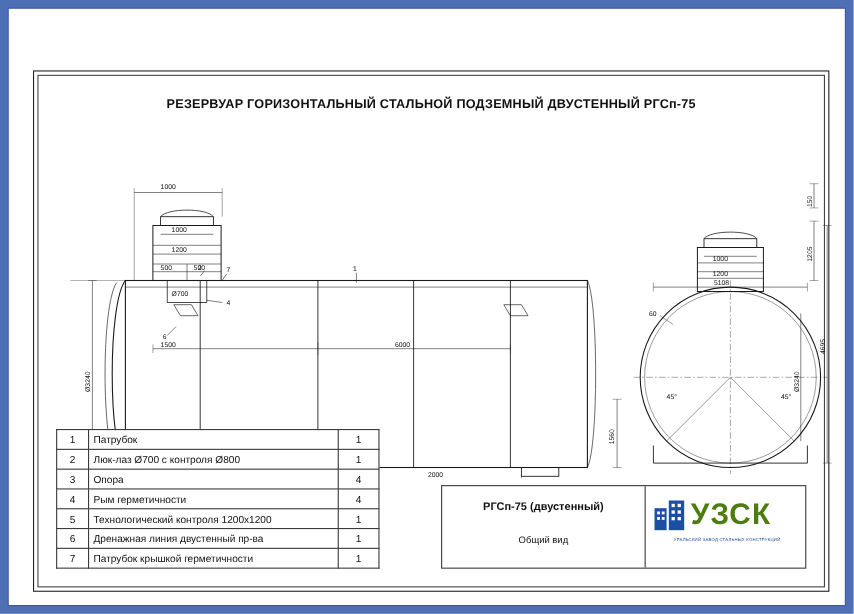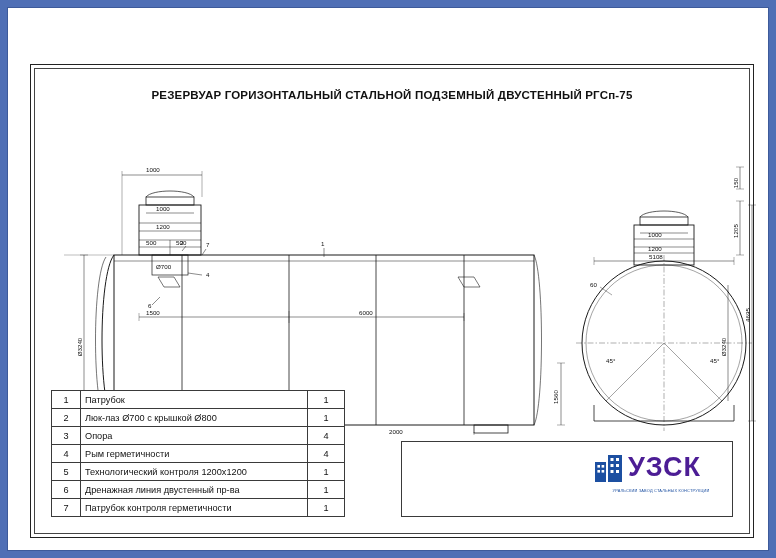--- a/index.html
+++ b/index.html
@@ -58,21 +58,21 @@
   }
   .stamp-sub{
     position:absolute;left:0;right:0;top:44px;text-align:center;
     font-size:8.6px;color:#111;
   }
   .logo{
     position:absolute;right:6px;top:6px;width:132px;height:60px;
   }
   .logo-text{
     position:absolute;left:34px;top:6px;font-size:27px;font-weight:bold;
-    color:#4c1d95;letter-spacing:1px;line-height:1;
+    color:#4d7c0f;letter-spacing:1px;line-height:1;
   }
   .logo-sub{
     position:absolute;left:2px;top:40px;width:130px;text-align:center;
     font-size:3.9px;color:#1c4fa1;letter-spacing:.2px;
   }
   .logo-mark{
     position:absolute;left:0px;top:4px;width:30px;height:32px;
   }
   .dim, .lbl{font-size:6.2px;fill:#111;font-family:"Liberation Sans", sans-serif;}
 </style>
@@ -242,21 +242,21 @@
 
     <table class="spec">
       <tbody>
         <tr>
           <td class="num">1</td>
           <td>Патрубок</td>
           <td class="qty">1</td>
         </tr>
         <tr>
           <td class="num">2</td>
-          <td>Люк-лаз Ø700 с крышкой Ø800</td>
+          <td>Люк-лаз Ø700 с контроля Ø800</td>
           <td class="qty">1</td>
         </tr>
         <tr>
           <td class="num">3</td>
           <td>Опора</td>
           <td class="qty">4</td>
         </tr>
         <tr>
           <td class="num">4</td>
           <td>Рым герметичности</td>
@@ -267,27 +267,31 @@
           <td>Технологический контроля 1200х1200</td>
           <td class="qty">1</td>
         </tr>
         <tr>
           <td class="num">6</td>
           <td>Дренажная линия двустенный пр-ва</td>
           <td class="qty">1</td>
         </tr>
         <tr>
           <td class="num">7</td>
-          <td>Патрубок контроля герметичности</td>
+          <td>Патрубок крышкой герметичности</td>
           <td class="qty">1</td>
         </tr>
       </tbody>
     </table>
 
     <div class="stamp">
+      <div class="stamp-left">
+        <div class="stamp-name">РГСп-75 (двустенный)</div>
+        <div class="stamp-sub">Общий вид</div>
+      </div>
       <div class="logo">
         <svg class="logo-mark" viewBox="0 0 30 32">
           <rect x="1" y="10" width="11" height="20" fill="#1c4fa1"></rect>
           <rect x="14" y="3" width="14" height="27" fill="#1c4fa1"></rect>
           <rect x="3.4" y="13" width="2.6" height="2.6" fill="#ffffff"></rect>
           <rect x="7.6" y="13" width="2.6" height="2.6" fill="#ffffff"></rect>
           <rect x="3.4" y="18" width="2.6" height="2.6" fill="#ffffff"></rect>
           <rect x="7.6" y="18" width="2.6" height="2.6" fill="#ffffff"></rect>
           <rect x="16.5" y="6" width="3" height="3" fill="#ffffff"></rect>
           <rect x="22" y="6" width="3" height="3" fill="#ffffff"></rect>

